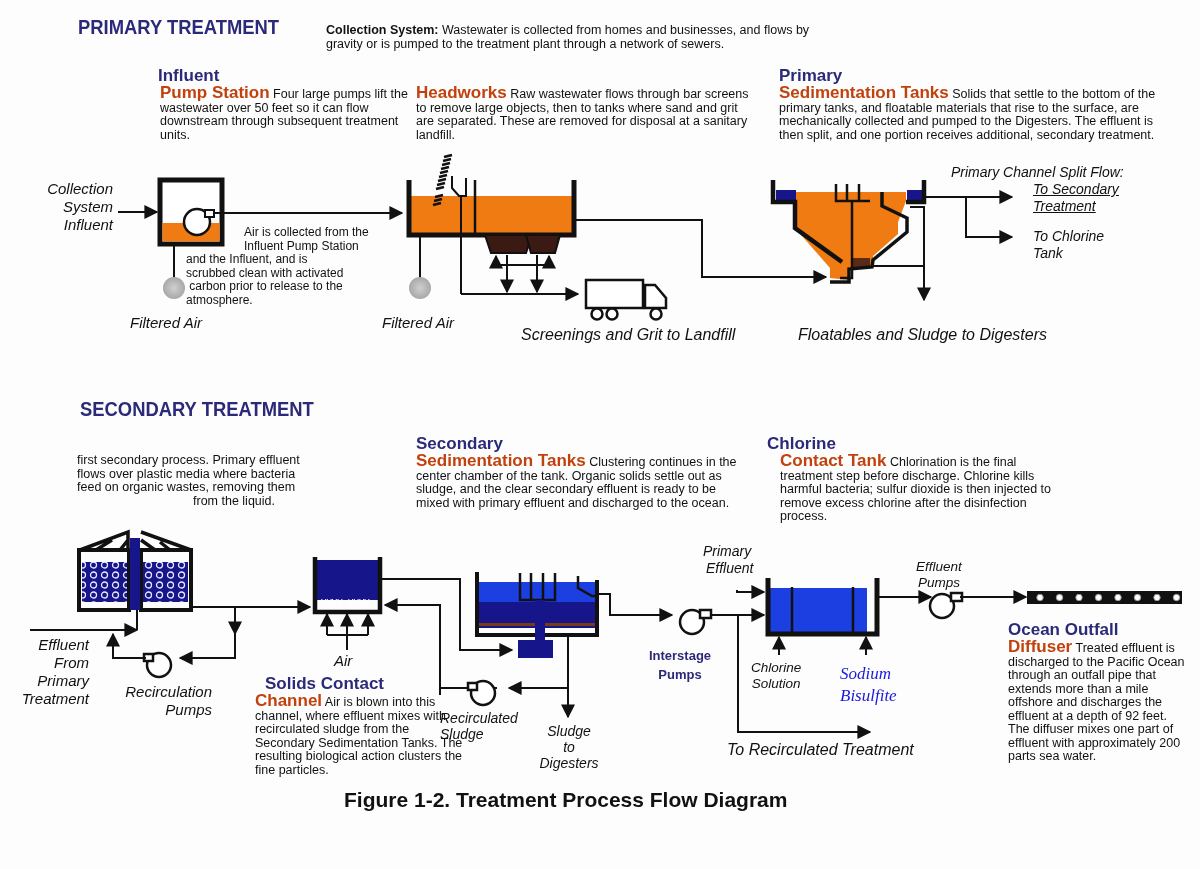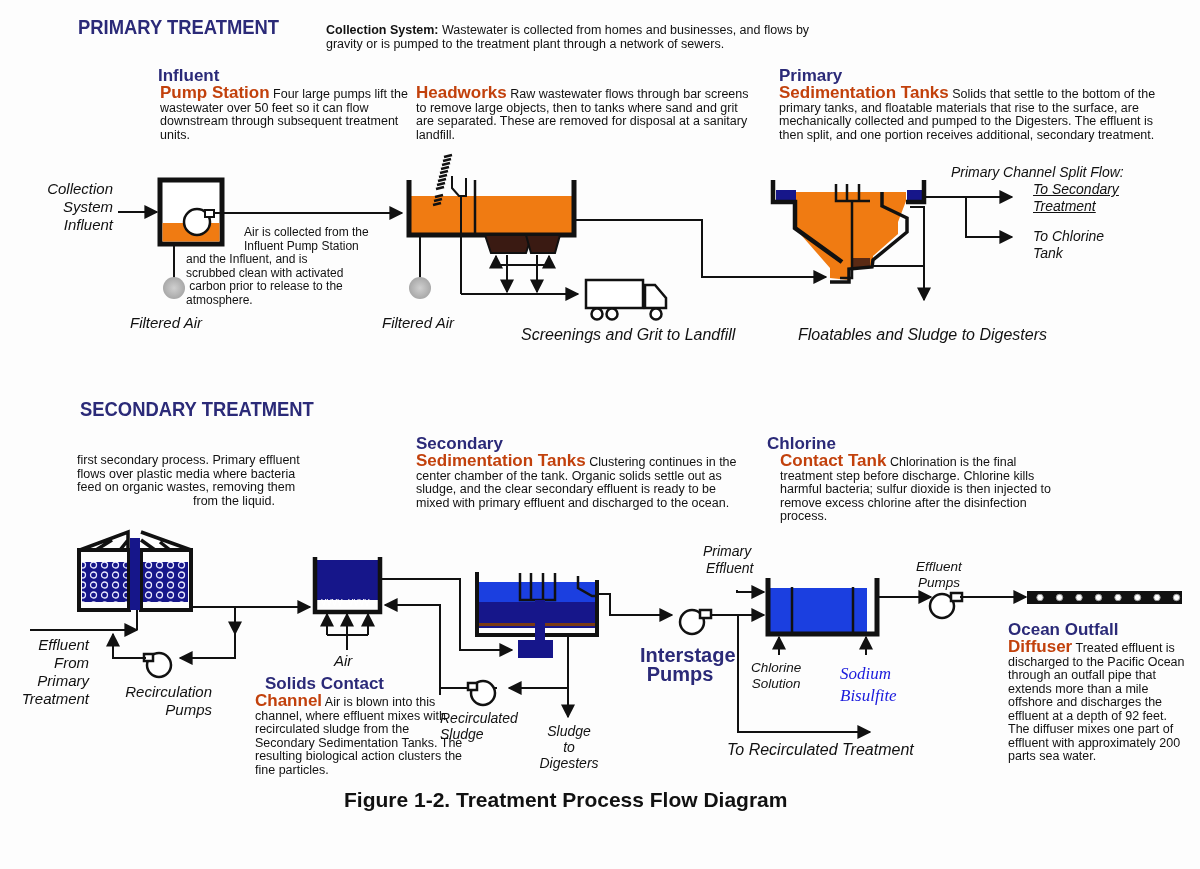--- a/index.html
+++ b/index.html
@@ -4,21 +4,21 @@
 <style>
   html, body { margin: 0; padding: 0; background: #fdfdfd; }
   body { width: 1200px; height: 869px; position: relative; overflow: hidden; font-family: "Liberation Sans", sans-serif; color: #111; }
   .abs { position: absolute; }
   .sec-title { font-family: "Liberation Sans", sans-serif; font-weight: bold; color: #2b2a78; font-size: 20px; letter-spacing: 0; transform: scaleX(0.92); transform-origin: left; white-space: nowrap; }
   .head { font-weight: bold; color: #2b2a78; font-size: 17px; line-height: 17px; }
   .desc { font-size: 12.5px; line-height: 13.5px; color: #111; }
   .lbl { font-style: italic; font-size: 15px; line-height: 18px; color: #111; }
   .lbl-r { text-align: right; }
   .blue-serif { font-family: "Liberation Serif", serif; font-style: italic; color: #1a1adc; font-size: 17px; line-height: 22px; }
-  .navy-bold { font-weight: bold; color: #2b2a78; font-size: 20px; line-height: 19px; }
+  .navy-bold { font-weight: bold; color: #2b2a78; font-size: 13px; line-height: 19px; }
   svg { position: absolute; left: 0; top: 0; }
   .caption { font-weight: bold; font-size: 21px; color: #111; }
   .inline-head { font-weight: bold; color: #c2410c; font-size: 17px; }
 </style>
 </head>
 <body>
 
 <svg width="1200" height="869" viewBox="0 0 1200 869">
   <defs>
     <marker id="ah" viewBox="0 0 10 10" refX="9" refY="5" markerWidth="7" markerHeight="7" orient="auto-start-reverse">

